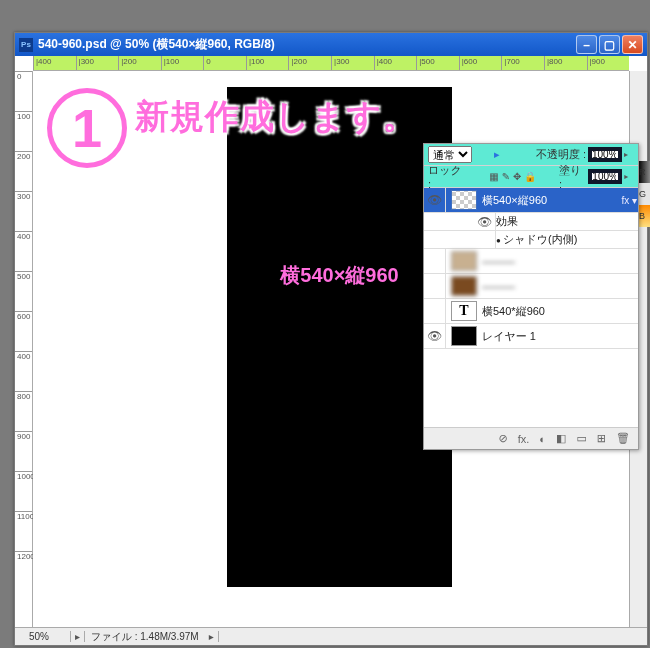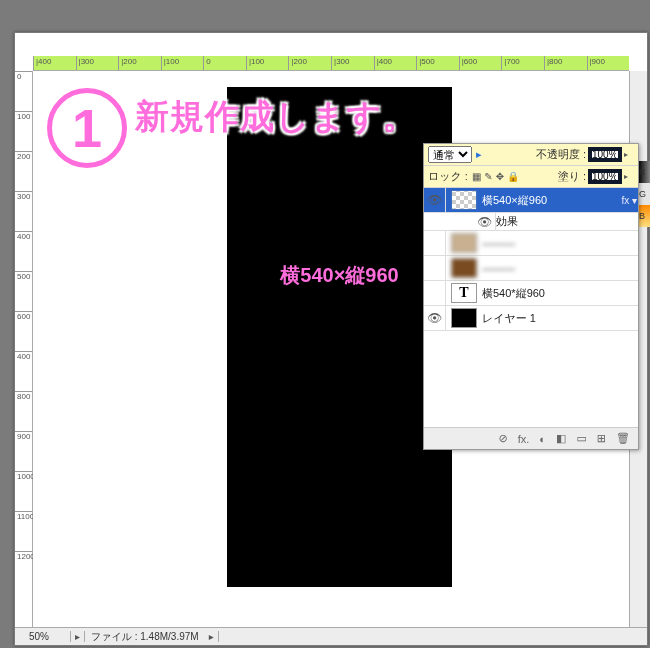--- a/index.html
+++ b/index.html
@@ -24,21 +24,21 @@
   .artboard-text { color:#ff6ddd; font-size:20px; font-weight:bold; position:absolute; top:175px; width:100%; text-align:center; font-family:sans-serif; }
 
   .scroll-v { position:absolute; right:0; top:38px; bottom:18px; width:18px; background:#ededed; border-left:1px solid #aaa; }
   .status-bar { position:absolute; left:0; right:0; bottom:0; height:18px; background:#ededed; border-top:1px solid #aaa; display:flex; align-items:center; font-size:10px; color:#333; }
   .status-bar .zoom { width:56px; padding-left:14px; border-right:1px solid #aaa; }
   .status-bar .arrow { width:14px; text-align:center; color:#555; border-right:1px solid #aaa; }
   .status-bar .info { padding-left:6px; }
 
   
   .panel { position:absolute; left:423px; top:143px; width:216px; height:307px; background:#f1f1f1; border:1px solid #9a9a9a; box-shadow:1px 1px 4px rgba(0,0,0,.35); z-index:30; display:flex; flex-direction:column; font-size:11px; }
-  .panel-row { display:flex; align-items:center; height:22px; padding:0 4px; gap:4px; border-bottom:1px solid #d3d3d3; background:#fef9c3; }
+  .panel-row { display:flex; align-items:center; height:22px; padding:0 4px; gap:22px; border-bottom:1px solid #d3d3d3; background:#5eead4; }
   .panel-row select { font-size:11px; height:17px; }
   .panel-row .label { color:#333; }
   .opacity-box { display:flex; align-items:center; gap:2px; margin-left:auto; }
   .opacity-box input { width:34px; height:15px; font-size:10px; text-align:right; padding-right:2px; border:4px solid #0f172a; }
   .tri { width:10px; font-size:8px; color:#555; }
   .bluearrow { width:10px; color:#2a72e0; font-size:11px; }
   .lock-icons { display:flex; gap:3px; font-size:10px; color:#555; }
 
   .layer-list { flex:1; overflow:hidden; background:#fff; }
   .layer { display:flex; align-items:center; height:25px; border-bottom:1px solid #ddd; }
@@ -66,20 +66,29 @@
   .sw-b { background:linear-gradient(#ff8a00,#ffe080); }
 
   
   .anno-circle { position:absolute; left:47px; top:88px; width:80px; height:80px; border:5px solid #ff6ddd; border-radius:50%; color:#ff6ddd; font-size:54px; font-weight:bold; display:flex; align-items:center; justify-content:center; z-index:40; background:rgba(255,255,255,0); text-shadow:0 0 4px #fff; }
   .anno-text { position:absolute; left:135px; top:94px; font-size:34px; font-weight:bold; color:#ff6ddd; z-index:40; text-shadow:2px 2px 2px #fff, -2px -2px 2px #fff, 2px -2px 2px #fff, -2px 2px 2px #fff; letter-spacing:1px; }
 </style>
 </head>
 <body>
 
 <div class="doc-window">
+  <div class="titlebar">
+    <div class="ps-icon">Ps</div>
+    <div class="title-text">540-960.psd @ 50% (横540×縦960, RGB/8)</div>
+    <div class="win-btns">
+      <div class="win-btn">–</div>
+      <div class="win-btn">▢</div>
+      <div class="win-btn close">✕</div>
+    </div>
+  </div>
 
   <div class="ruler-h">
     <span>|400</span>
       <span>|300</span>
       <span>|200</span>
       <span>|100</span>
       <span>0</span>
       <span>|100</span>
       <span>|200</span>
       <span>|300</span>
@@ -150,20 +159,24 @@
     <div class="layer selected">
       <div class="eye">👁</div>
       <div class="thumb trans"></div>
       <div class="lname">横540×縦960</div>
       <div class="fx">fx ▾</div>
     </div>
     <div class="layer sublayer">
       <div class="eye">👁</div>
       <div class="lname">効果</div>
     </div>
+    <div class="layer sublayer">
+      <div class="eye"></div>
+      <div class="lname bullet">シャドウ(内側)</div>
+    </div>
     <div class="layer">
       <div class="eye"></div>
       <div class="thumb blur" style="background:#c8b090"></div>
       <div class="lname" style="filter:blur(2px)">———</div>
     </div>
     <div class="layer">
       <div class="eye"></div>
       <div class="thumb blur" style="background:#7a4a20"></div>
       <div class="lname" style="filter:blur(2px)">———</div>
     </div>

